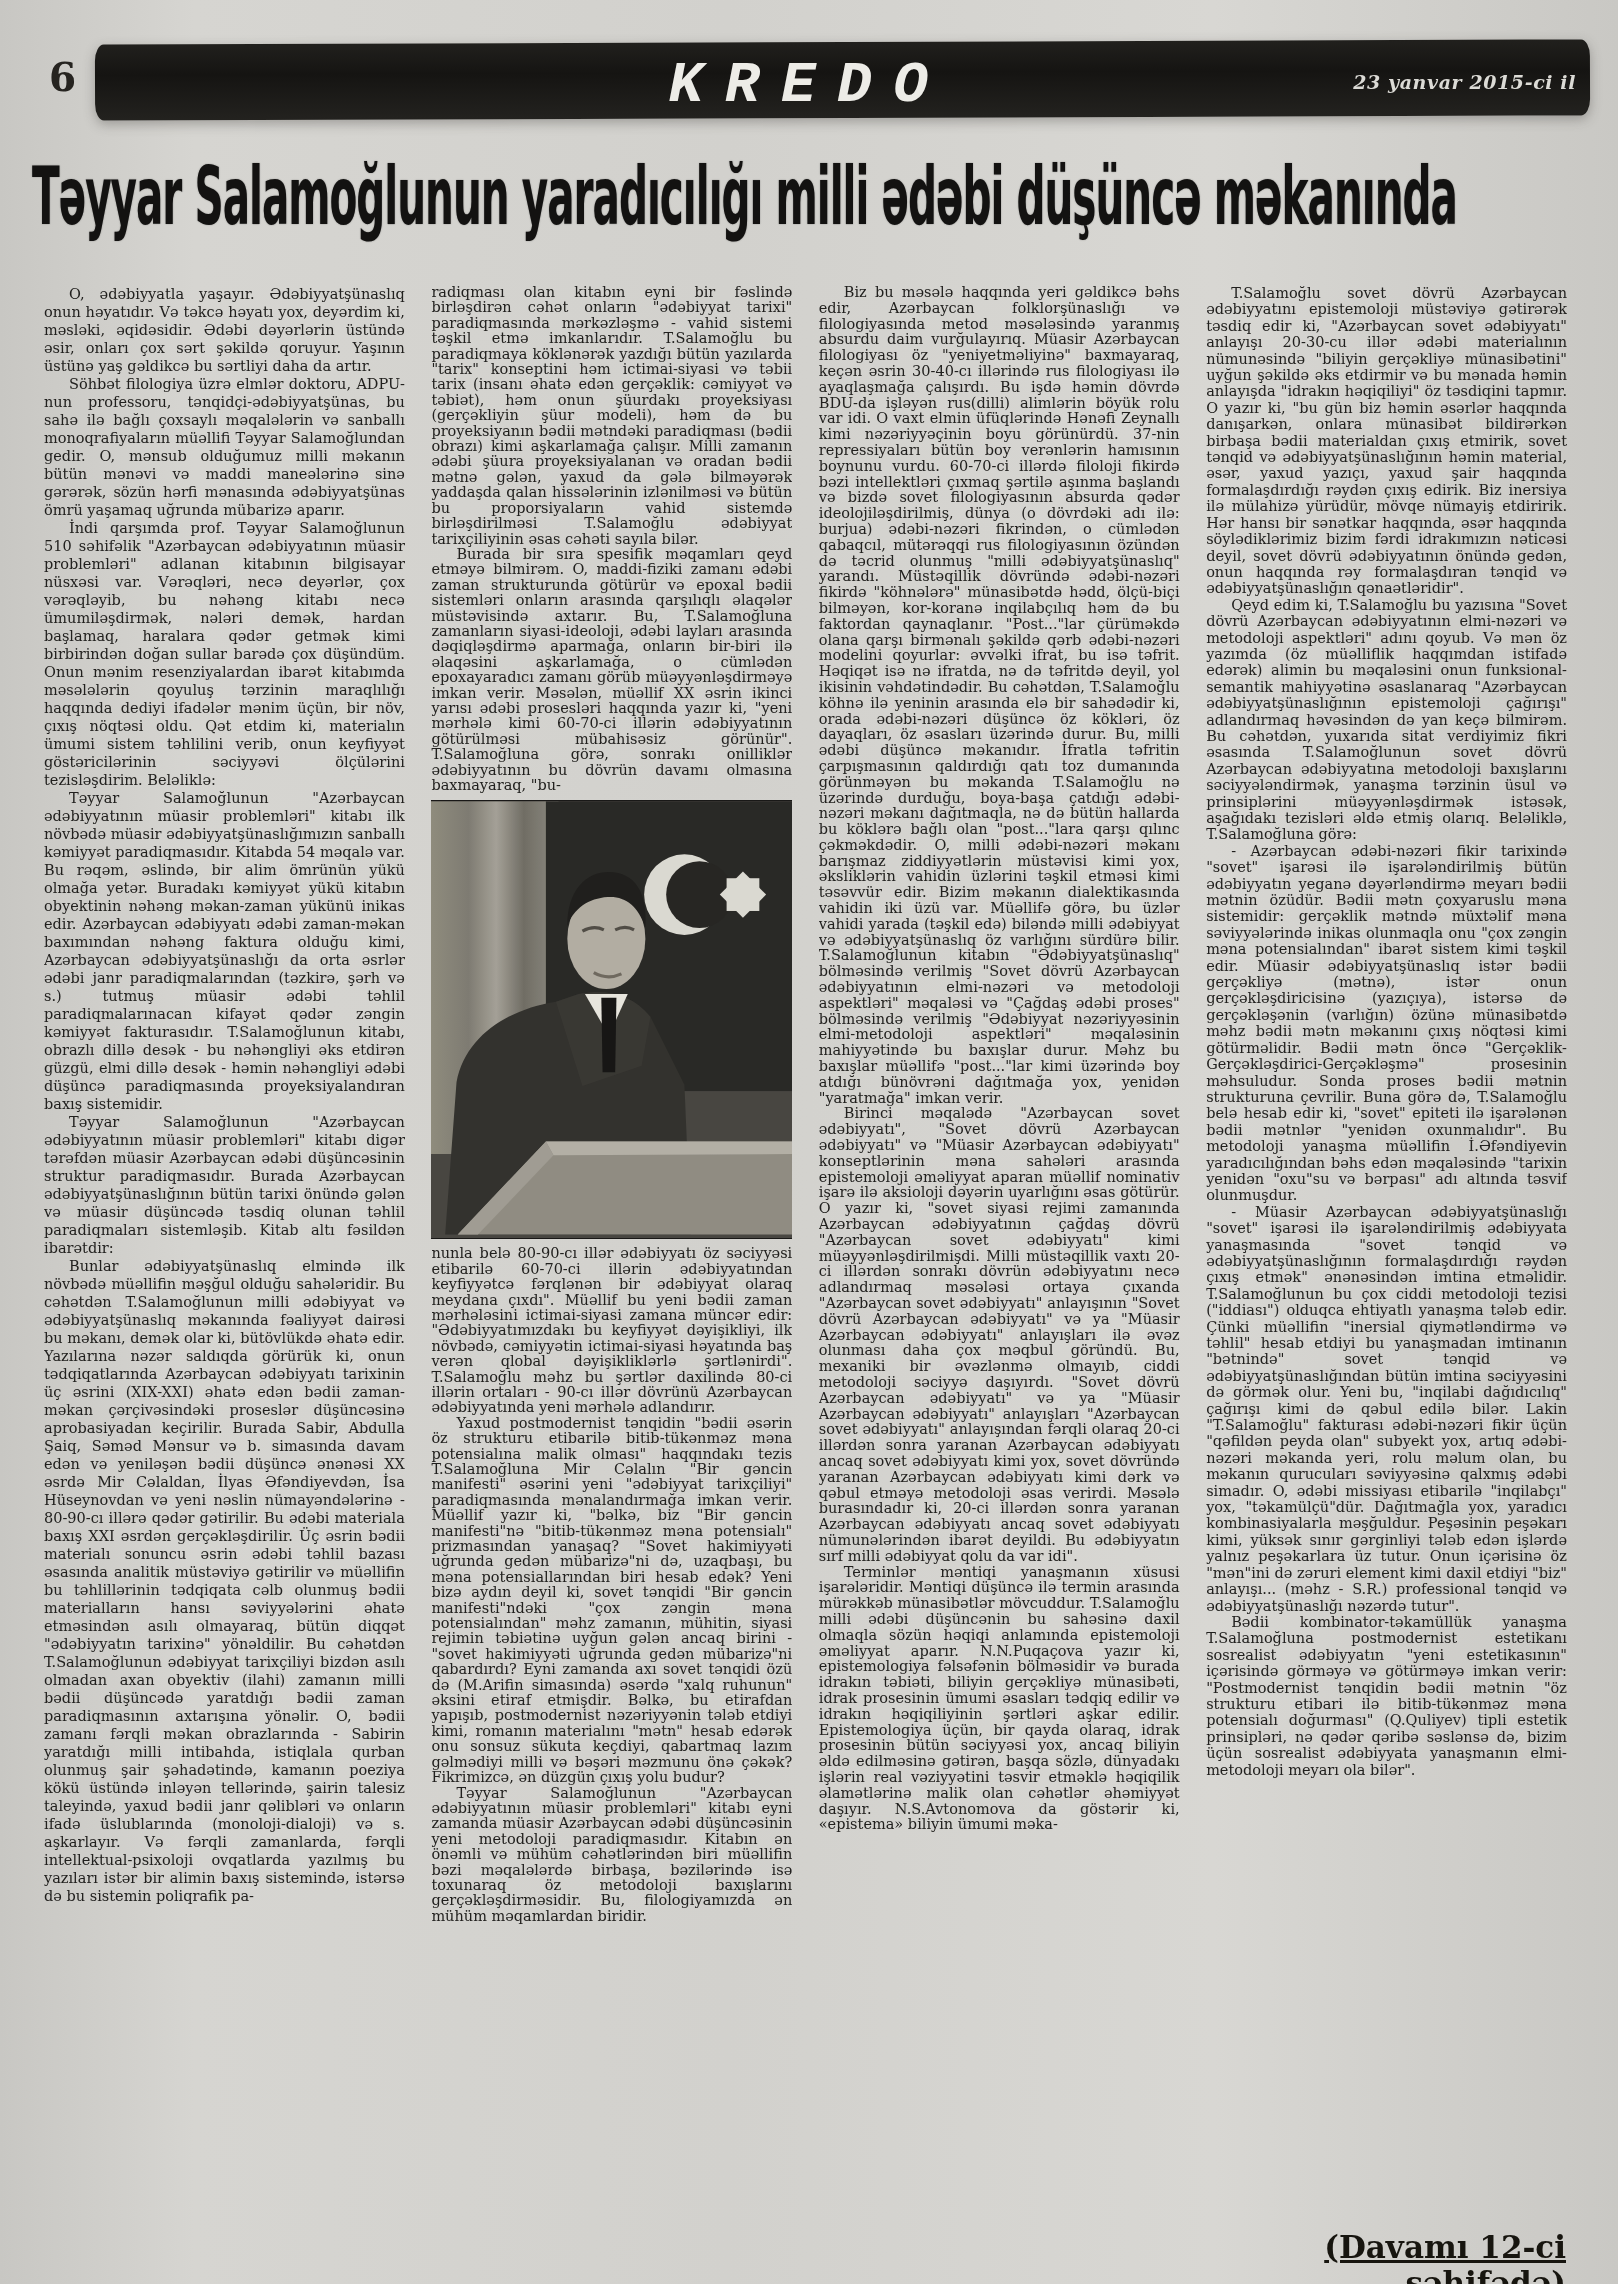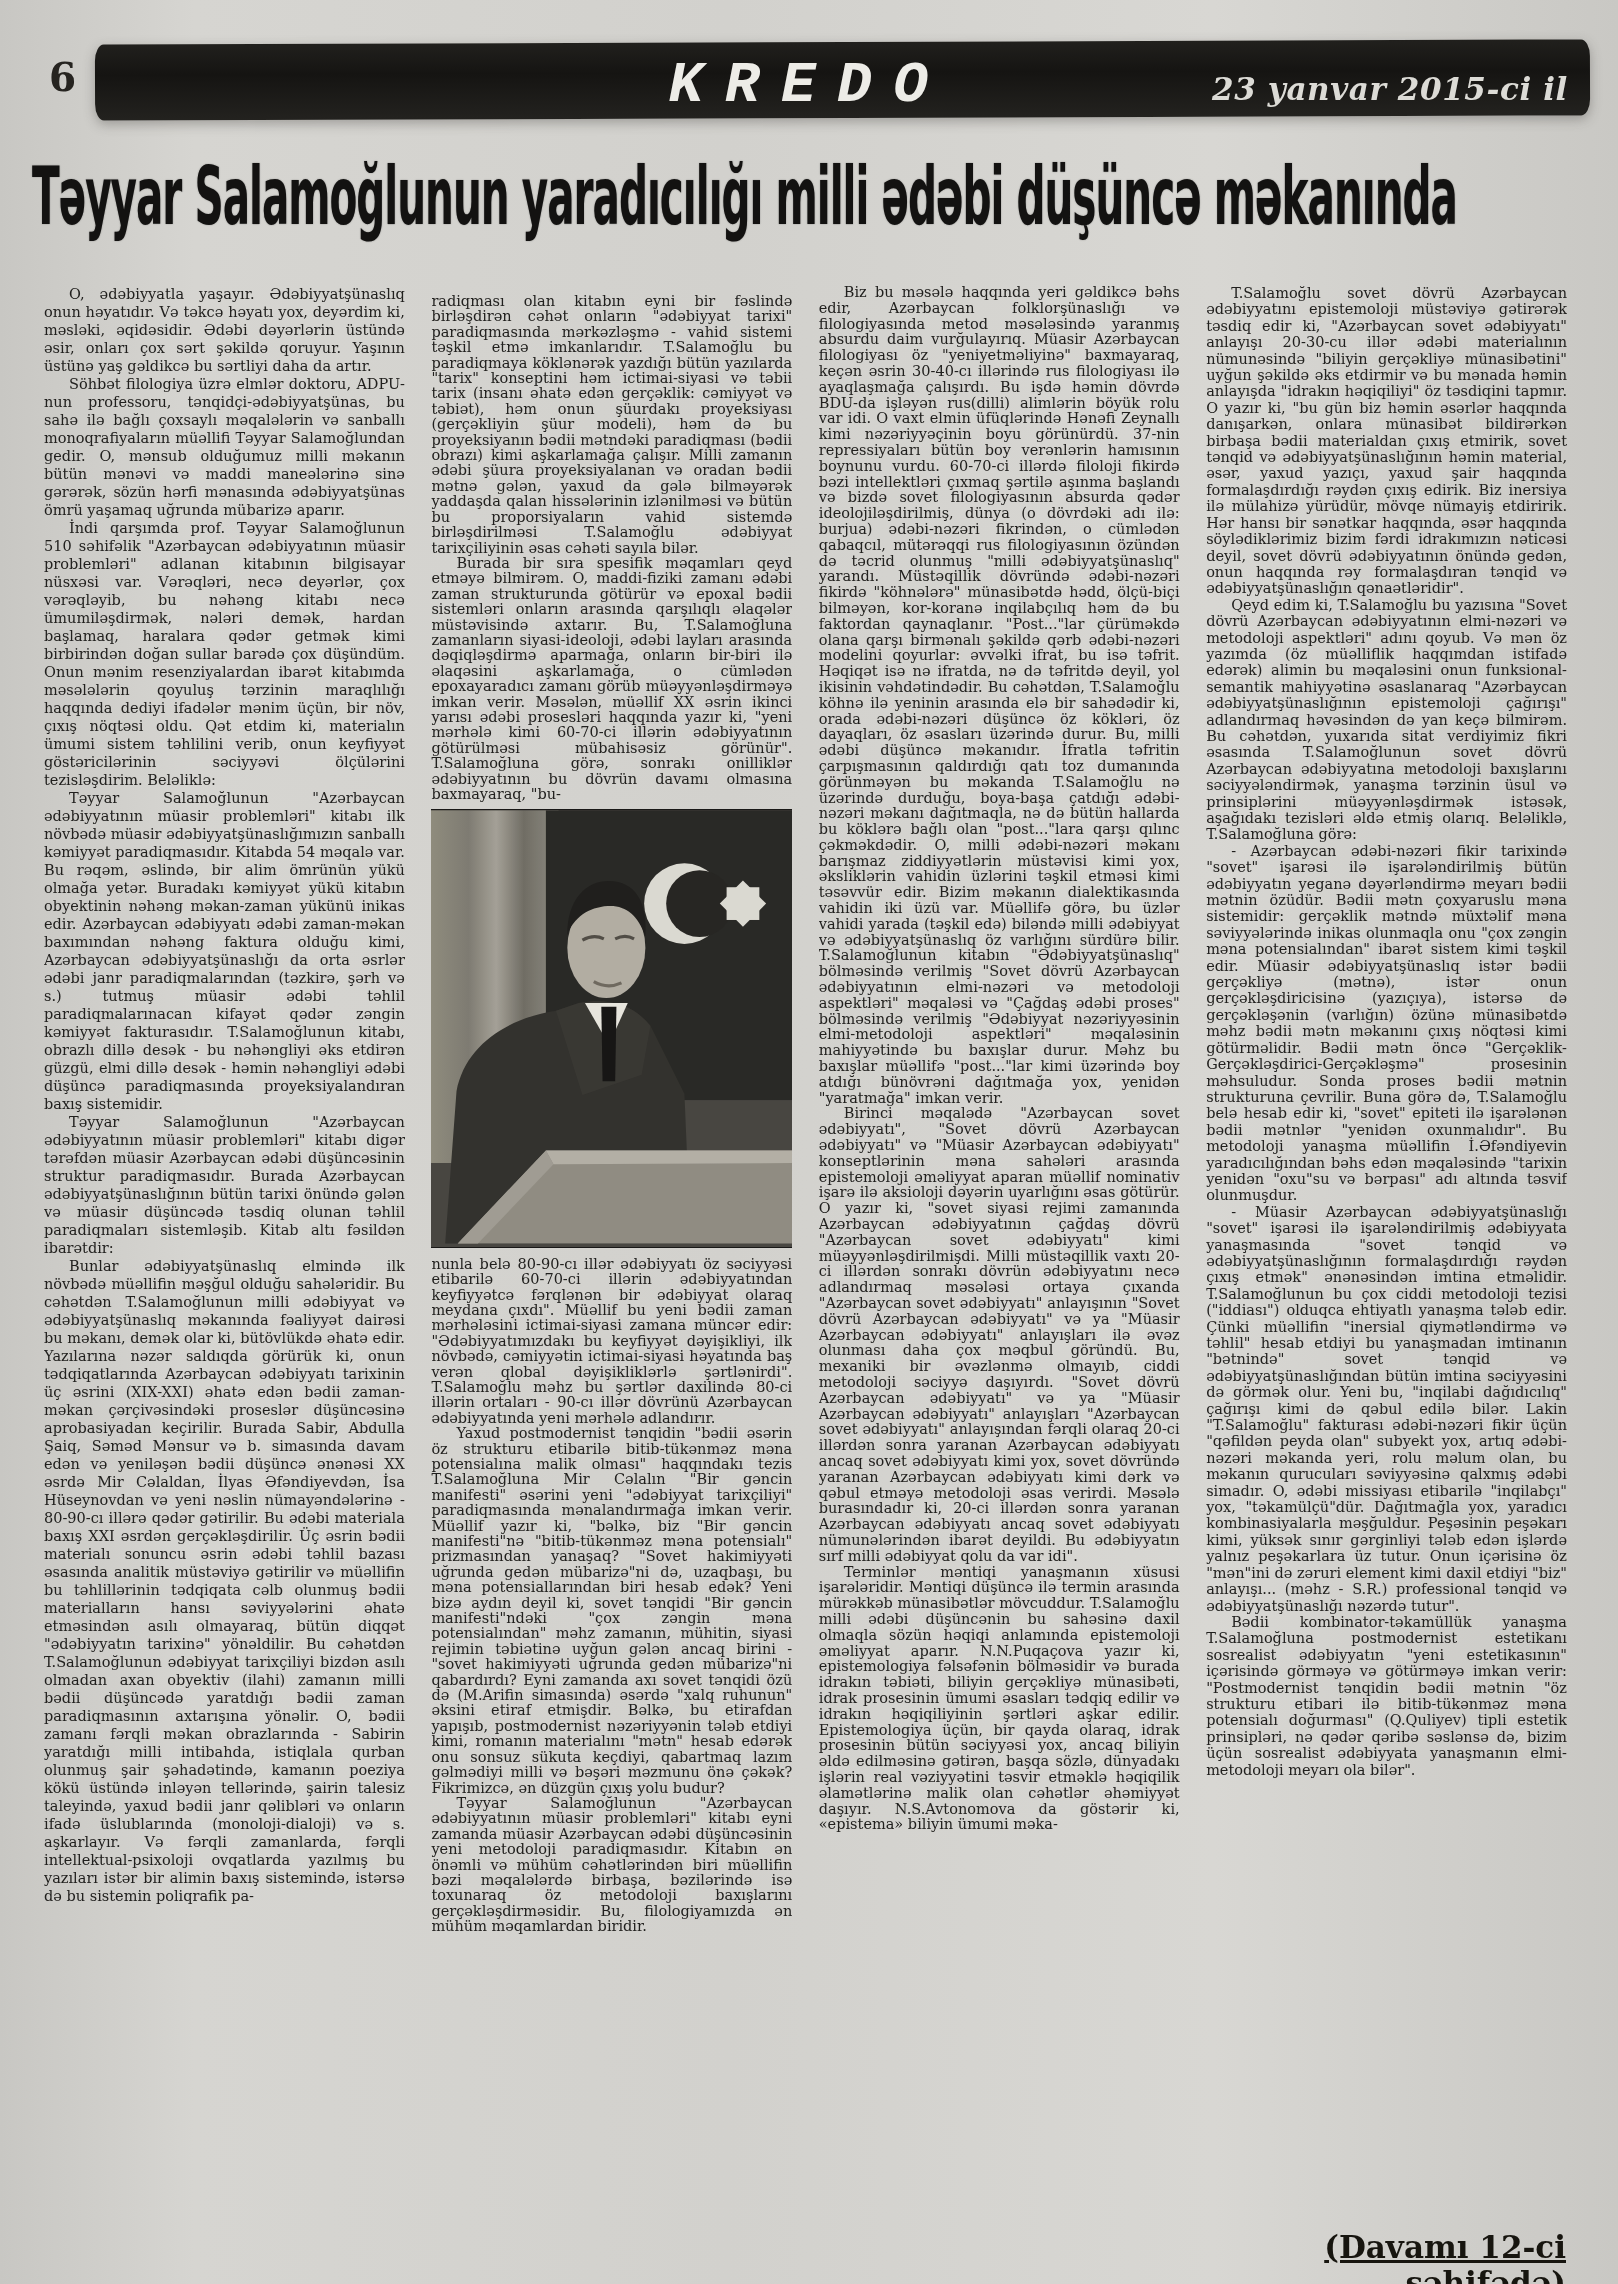--- a/index.html
+++ b/index.html
@@ -23,23 +23,23 @@
     border-radius:8.8px/16.4px;
     transform:rotate(-0.2deg);
     box-shadow:0 3.8px 11.3px rgba(60,58,54,.35);
   }
   .masthead{
     position:absolute;left:0;right:0;top:53px;text-align:center;
     font-family:Liberation Mono, monospace;font-style:italic;font-weight:bold;
     font-size:58px;letter-spacing:21.4px;color:#edece7;
   }
   .issue-date{
-    position:absolute;right:50px;top:71px;
+    position:absolute;right:42px;top:71px;
     font-family:"DejaVu Serif",serif;font-style:italic;font-weight:bold;
-    font-size:31px;color:#dcdbd6;letter-spacing:0.6px;
+    font-size:19px;color:#dcdbd6;letter-spacing:0.6px;
   }
   
   .headline{
     position:absolute;left:31.5px;top:150px;margin:0;
     font-family:"DejaVu Sans","Liberation Sans",sans-serif;
     font-weight:bold;font-size:52px;letter-spacing:-1.3px;
     white-space:nowrap;color:#131211;
     transform:scale(0.78,1.55);transform-origin:left top;
     text-shadow:0 0 1.3px rgba(20,20,20,.45);
   }
@@ -50,21 +50,21 @@
   }
   .col{
     width:361px;height:100%;overflow:hidden;
     text-align:justify;font-size:14.5px;
   }
   .c1{line-height:18px}
   .c2{line-height:15.4px}
   .c3{line-height:15.8px}
   .c4{line-height:16.4px}
   .col p.para{margin:0;text-indent:25px;}
-  .col p.para.cont{text-indent:0;margin-top:9px;}
+  .col p.para.cont{text-indent:0;}
   
   .photo-box{
     width:383px;height:437px;
     margin:6.3px 0 7.6px -12.6px;
     border:1.9px solid #141312;
     background:#46443f;
     position:relative;overflow:hidden;
     filter:contrast(.96) brightness(1.01);
   }
   .photo-box svg{display:block;}

